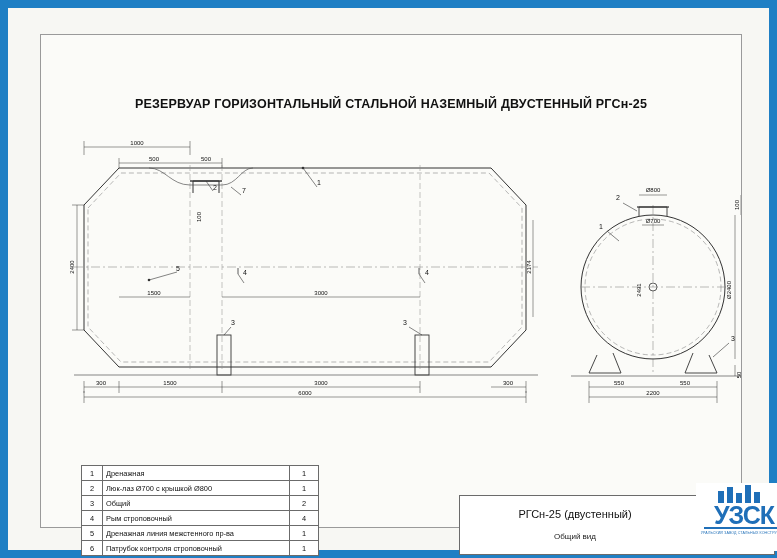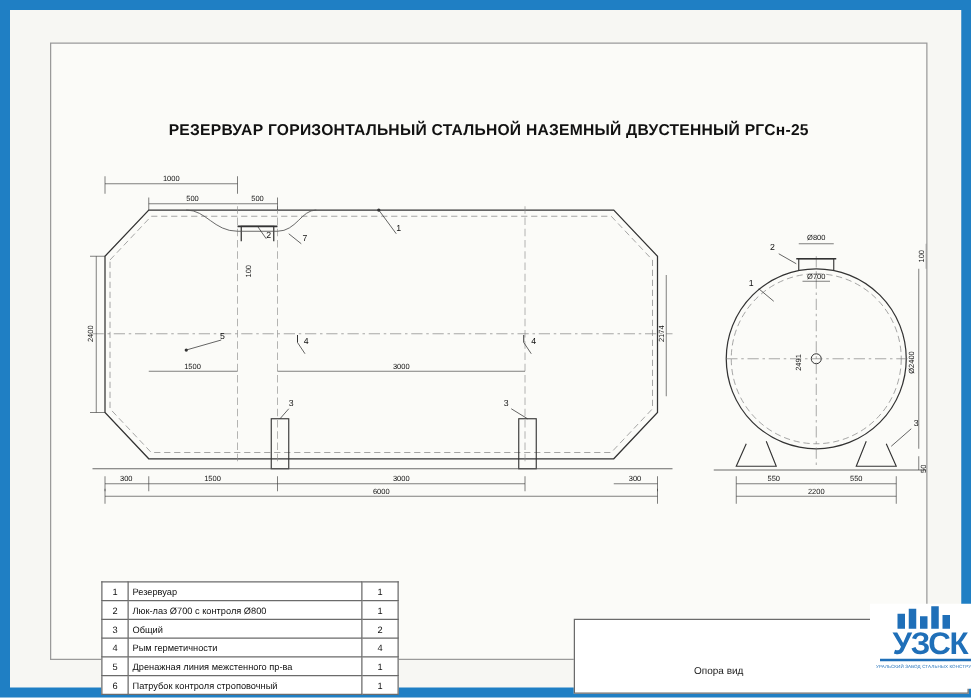--- a/index.html
+++ b/index.html
@@ -204,53 +204,54 @@
         <text x="560" y="194" text-anchor="middle" font-size="7">1</text>
         <text x="577" y="165" text-anchor="middle" font-size="7">2</text>
         <text x="692" y="306" text-anchor="middle" font-size="7">3</text>
       </g>
     </svg>
 
     <table class="spec">
       <tbody>
         <tr>
           <td class="num">1</td>
-          <td>Резервуар</td>
+          <td>Дренажная</td>
           <td class="qty">1</td>
         </tr>
         <tr>
           <td class="num">2</td>
-          <td>Люк-лаз Ø700 с контроля Ø800</td>
+          <td>Люк-лаз Ø700 с крышкой Ø800</td>
           <td class="qty">1</td>
         </tr>
         <tr>
           <td class="num">3</td>
           <td>Общий</td>
           <td class="qty">2</td>
         </tr>
         <tr>
           <td class="num">4</td>
-          <td>Рым герметичности</td>
+          <td>Рым строповочный</td>
           <td class="qty">4</td>
         </tr>
         <tr>
           <td class="num">5</td>
           <td>Дренажная линия межстенного пр-ва</td>
           <td class="qty">1</td>
         </tr>
         <tr>
           <td class="num">6</td>
           <td>Патрубок контроля строповочный</td>
           <td class="qty">1</td>
         </tr>
       </tbody>
     </table>
 
     <div class="stamp">
-      <div class="t2">Опора вид</div>
+      <div class="t1">РГСн-25 (двустенный)</div>
+      <div class="t2">Общий вид</div>
     </div>
 
     <div class="logo">
       <div class="lbox"></div>
       <svg width="96" height="68">
         <g fill="#1f6fb8">
           <rect x="22" y="8" width="6" height="12"></rect>
           <rect x="31" y="4" width="6" height="16"></rect>
           <rect x="40" y="10" width="6" height="10"></rect>
           <rect x="49" y="2" width="6" height="18"></rect>

